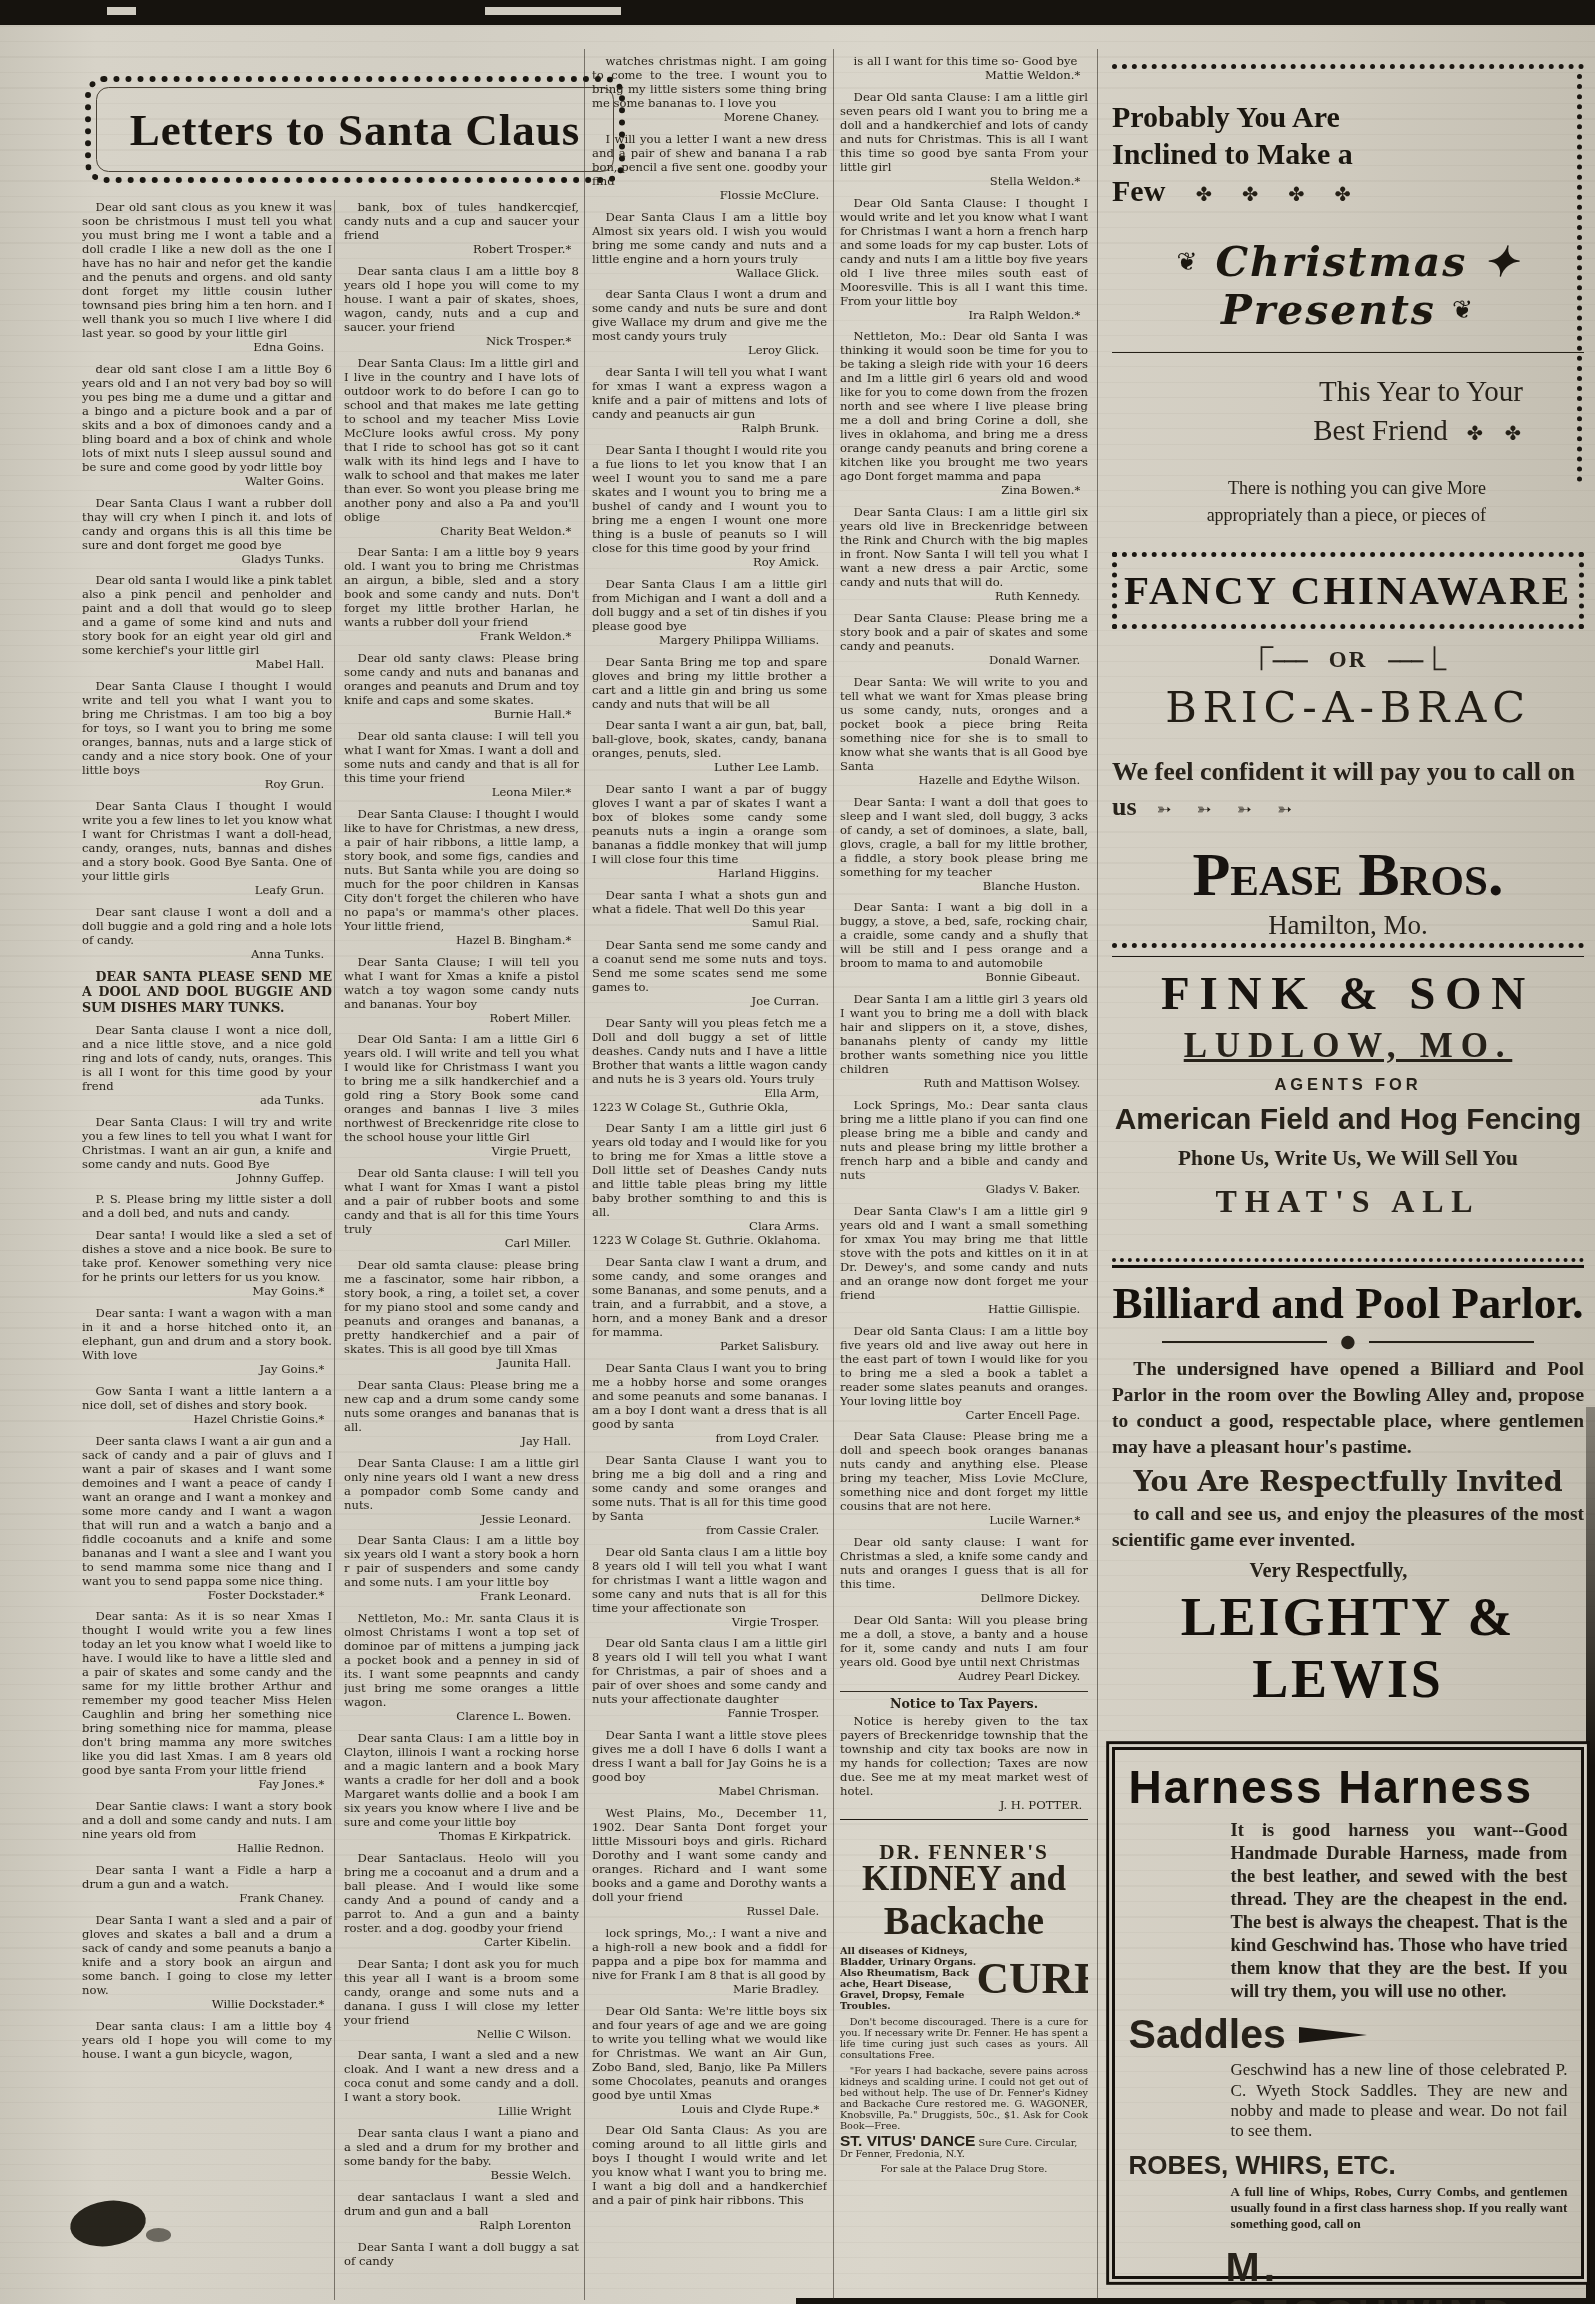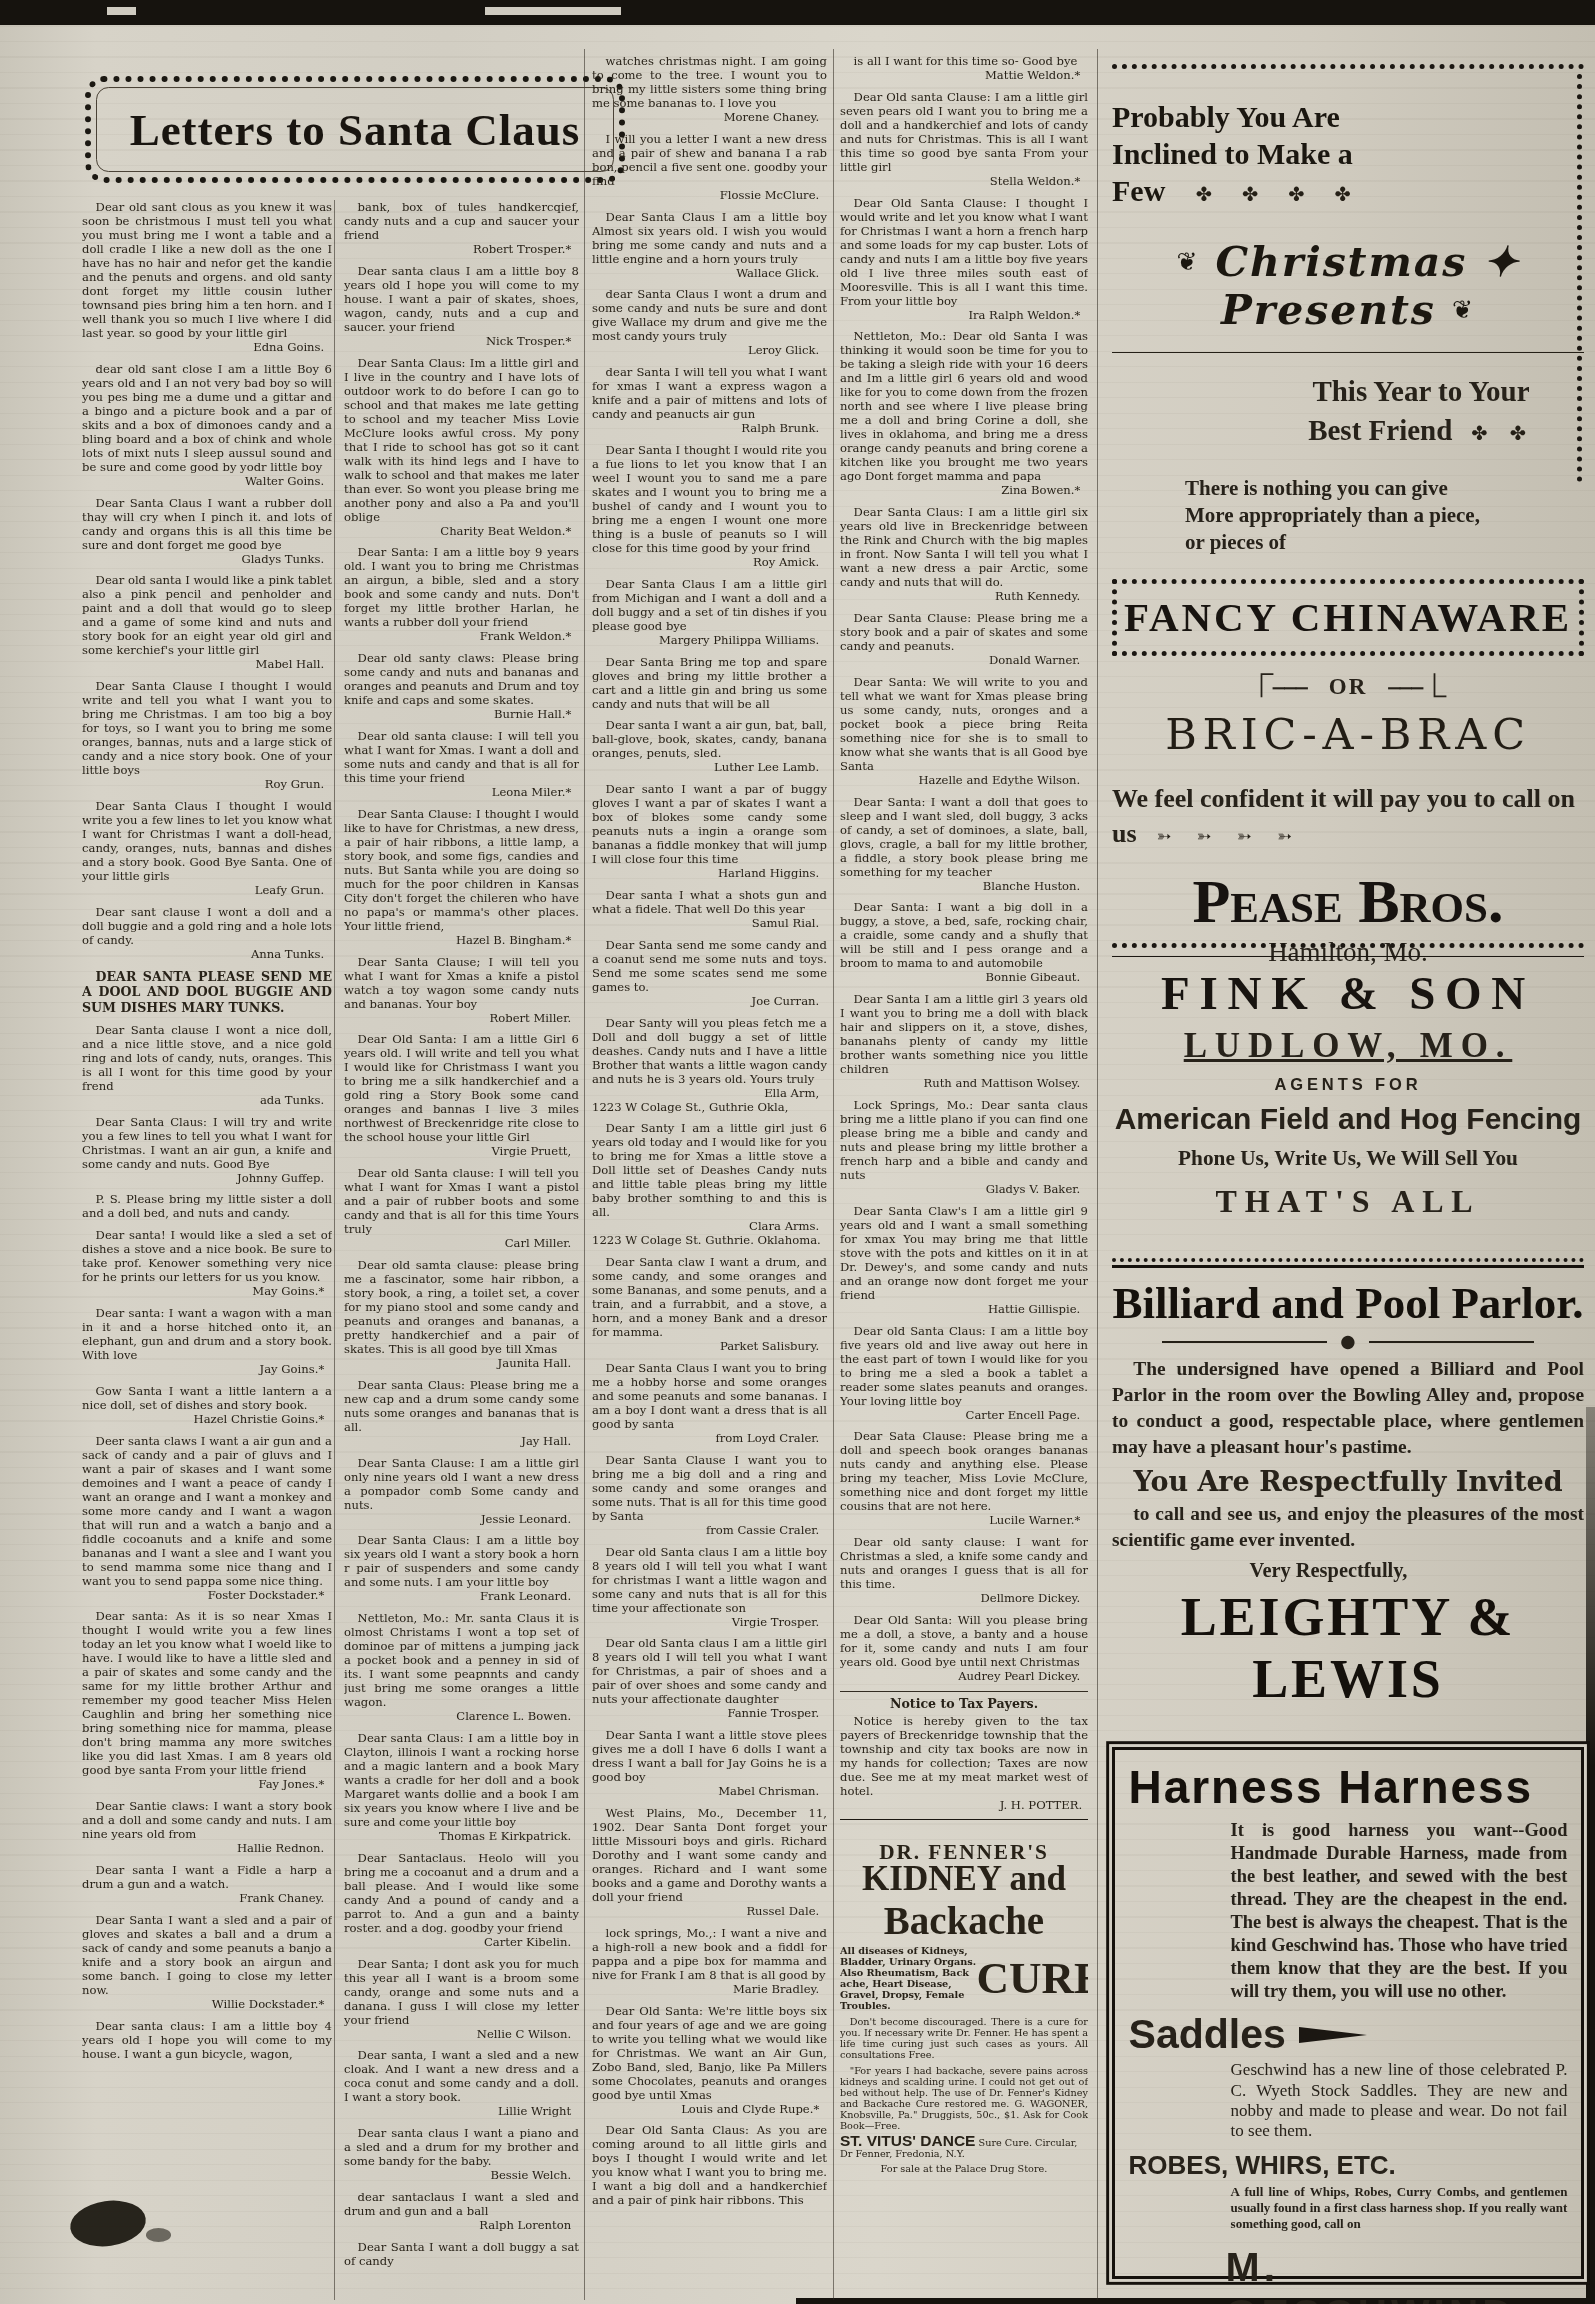--- a/index.html
+++ b/index.html
@@ -72,22 +72,22 @@
   .bead-top{border-top:5.8px dotted #1b1712;width:100%;}
   .bead-right{position:absolute;right:1.9px;top:9.7px;height:408px;border-left:5.8px dotted #1b1712;}
   .pease-l{font-family:"Liberation Serif",serif;font-weight:bold;font-size:30px;line-height:37px;color:#1b1710;}
   .pease-orn{font-family:"DejaVu Sans",sans-serif;font-size:19.4px;letter-spacing:11.6px;color:#241f16;}
   .pease-script{
     margin-top:25px;text-align:center;font-family:"DejaVu Serif",serif;
     font-style:italic;font-weight:bold;font-size:41px;letter-spacing:1.9px;
     border-bottom:1.9px solid #241f16;padding-bottom:18px;color:#1b1710;
   }
   .pease-script .orn{font-style:normal;font-size:25px;vertical-align:5.8px;font-family:"DejaVu Sans",sans-serif;}
-  .pease-r{font-family:"Liberation Serif",serif;font-weight:bold;font-size:29px;line-height:39px;text-align:center;margin-left:146px;}
-  .pease-p{font-family:"Liberation Serif",serif;font-weight:bold;font-size:21px;line-height:27px;width:301px;margin:21.3px 0 0 73px;text-align:left;}
+  .pease-r{font-family:"Liberation Serif",serif;font-weight:normal;font-size:29px;line-height:39px;text-align:center;margin-left:146px;}
+  .pease-p{font-family:"Liberation Serif",serif;font-weight:normal;font-size:18px;line-height:27px;width:301px;margin:21.3px 0 0 73px;text-align:right;}
   .pease-banner{
     margin-top:23px;border:5.8px dotted #1b1712;padding:9.7px 3.9px;text-align:center;
     font-family:"Liberation Serif",serif;font-weight:bold;font-size:41px;letter-spacing:2.9px;color:#181410;
   }
   .pease-or{margin-top:17.5px;text-align:center;font-family:"Liberation Serif",serif;font-weight:bold;font-size:23px;letter-spacing:1.9px;}
   .pease-or .dash{letter-spacing:0;}
   .pease-bric{margin-top:9.7px;text-align:center;font-family:"DejaVu Serif",serif;font-size:43px;letter-spacing:5.8px;color:#221d15;}
   .pease-p2{font-family:"Liberation Serif",serif;font-weight:bold;font-size:26px;line-height:35px;margin-top:21.3px;text-align:left;}
   .pease-p2 .orn{font-family:"DejaVu Sans",sans-serif;font-size:17.5px;letter-spacing:9.7px;}
   .pease-name{margin-top:15.5px;text-align:center;font-family:"Liberation Serif",serif;font-weight:bold;font-variant:small-caps;font-size:62px;line-height:64px;color:#171310;}

